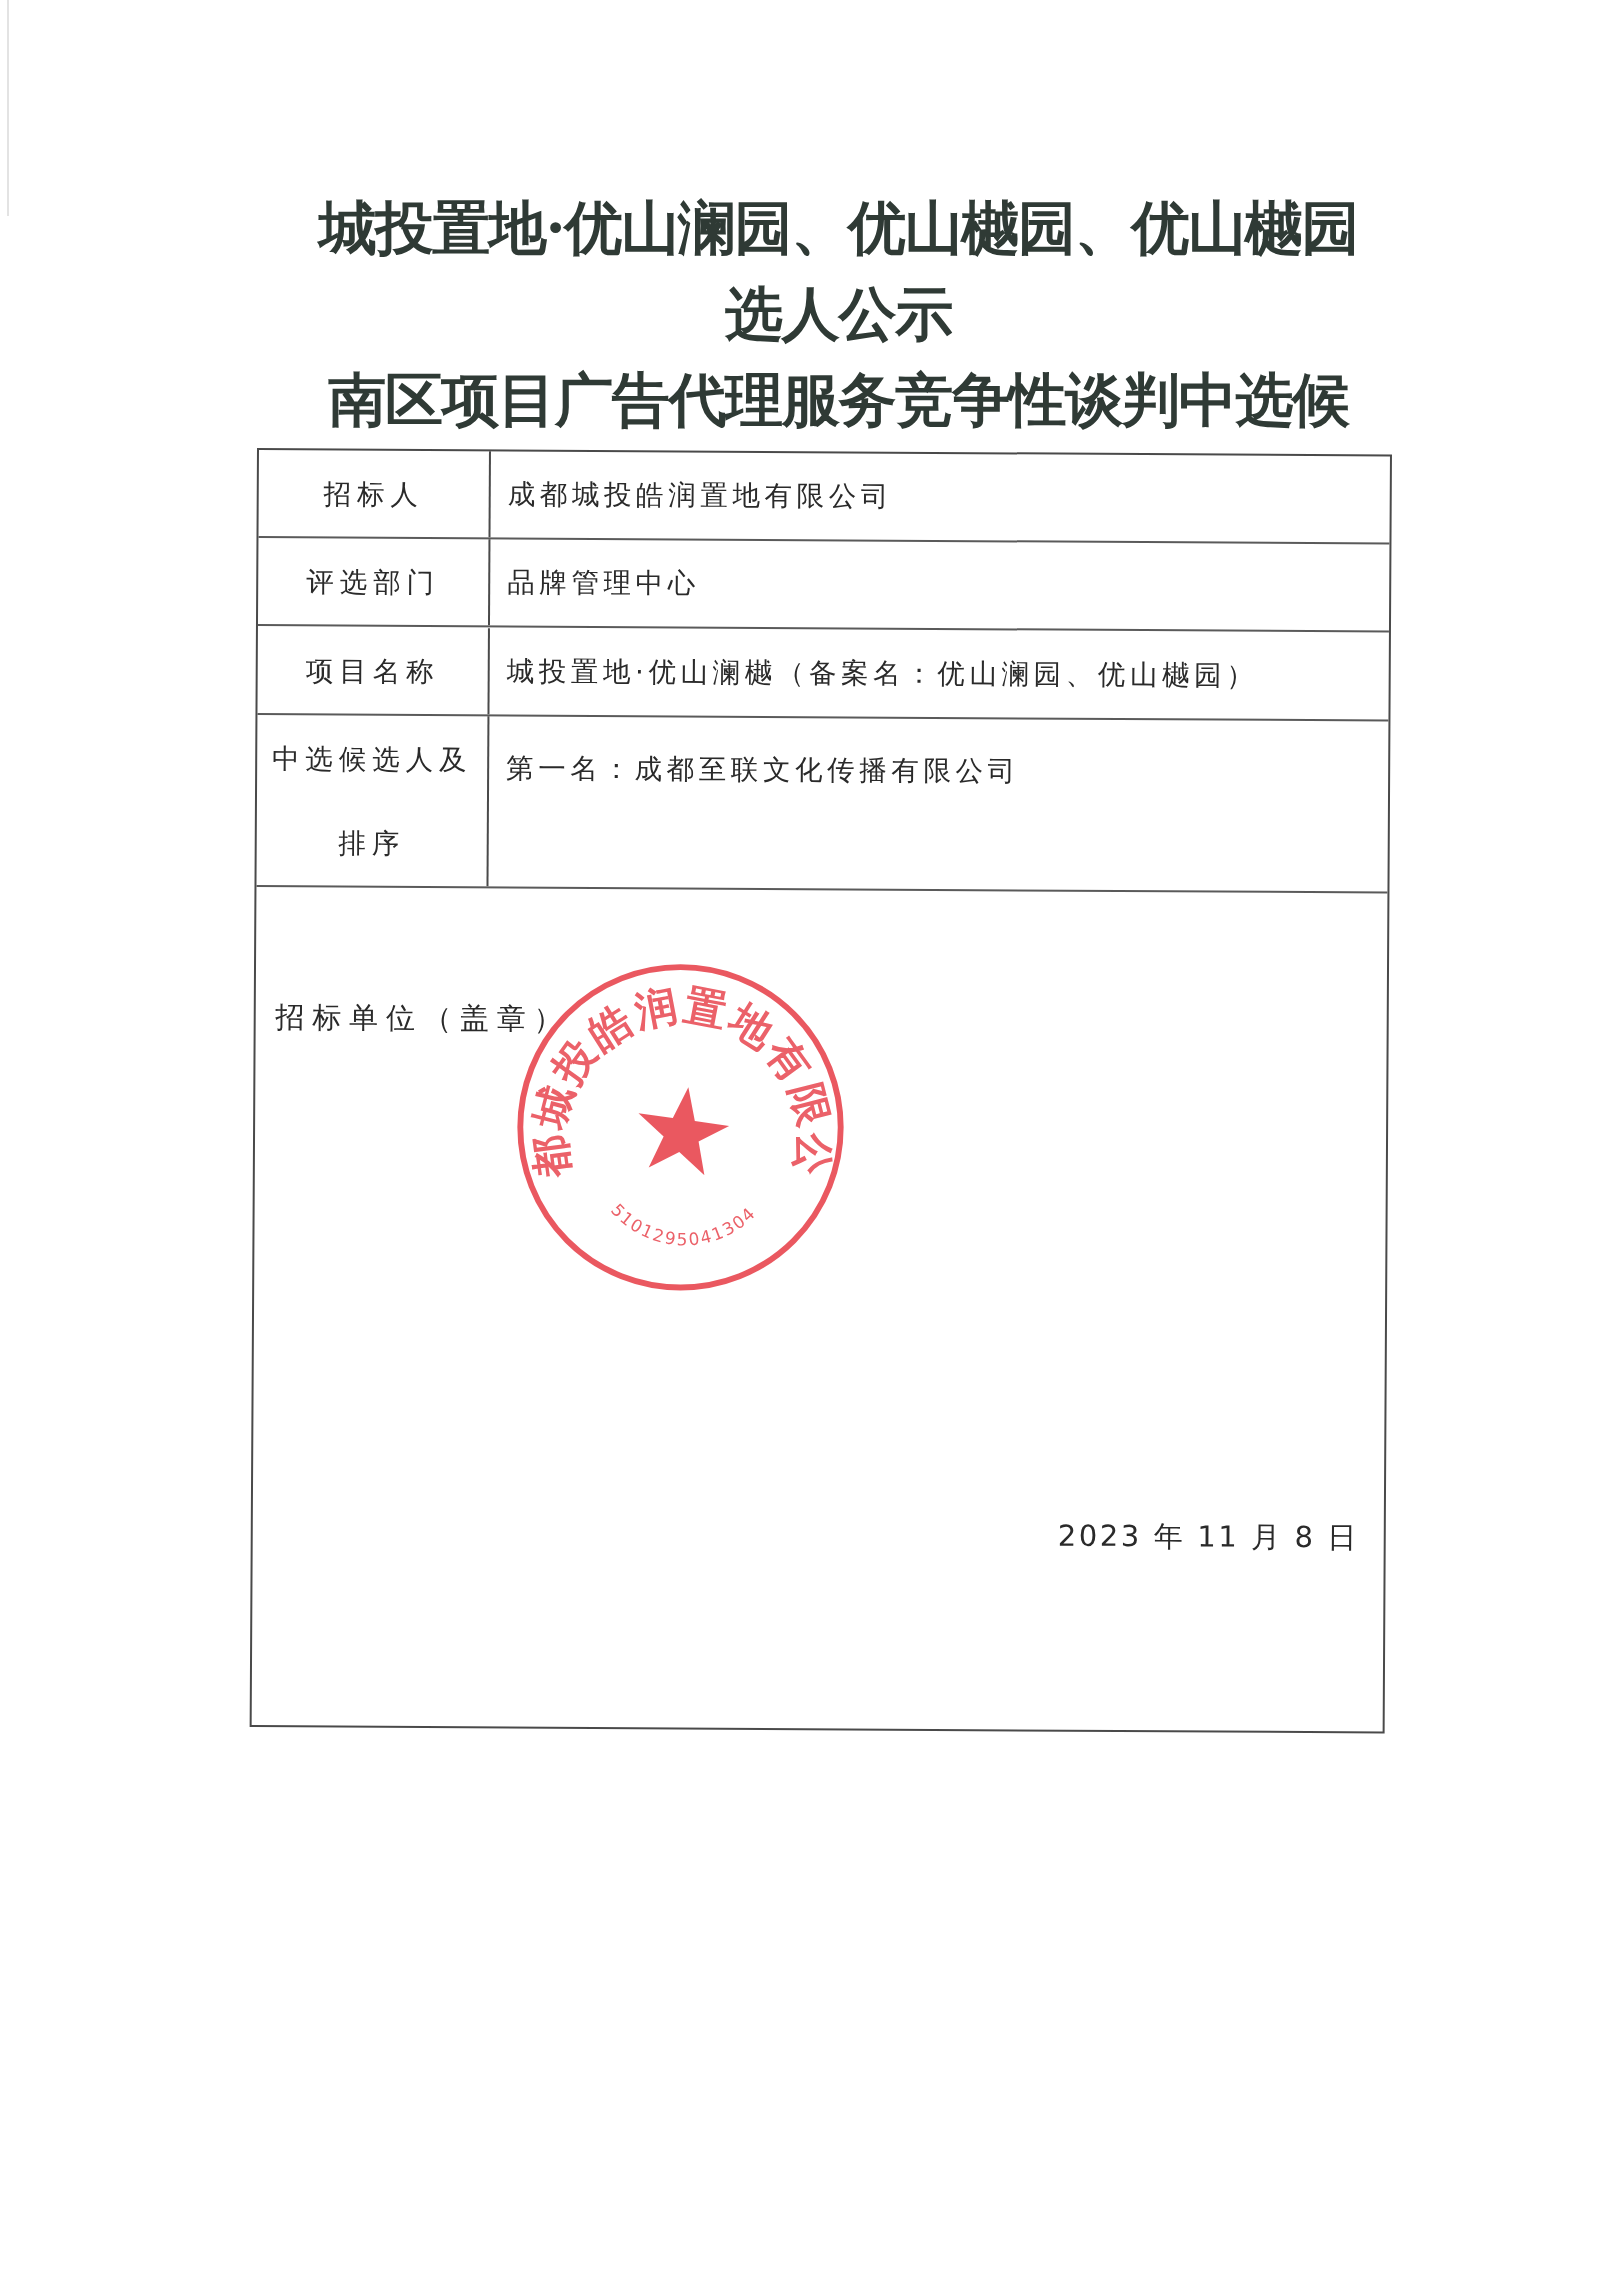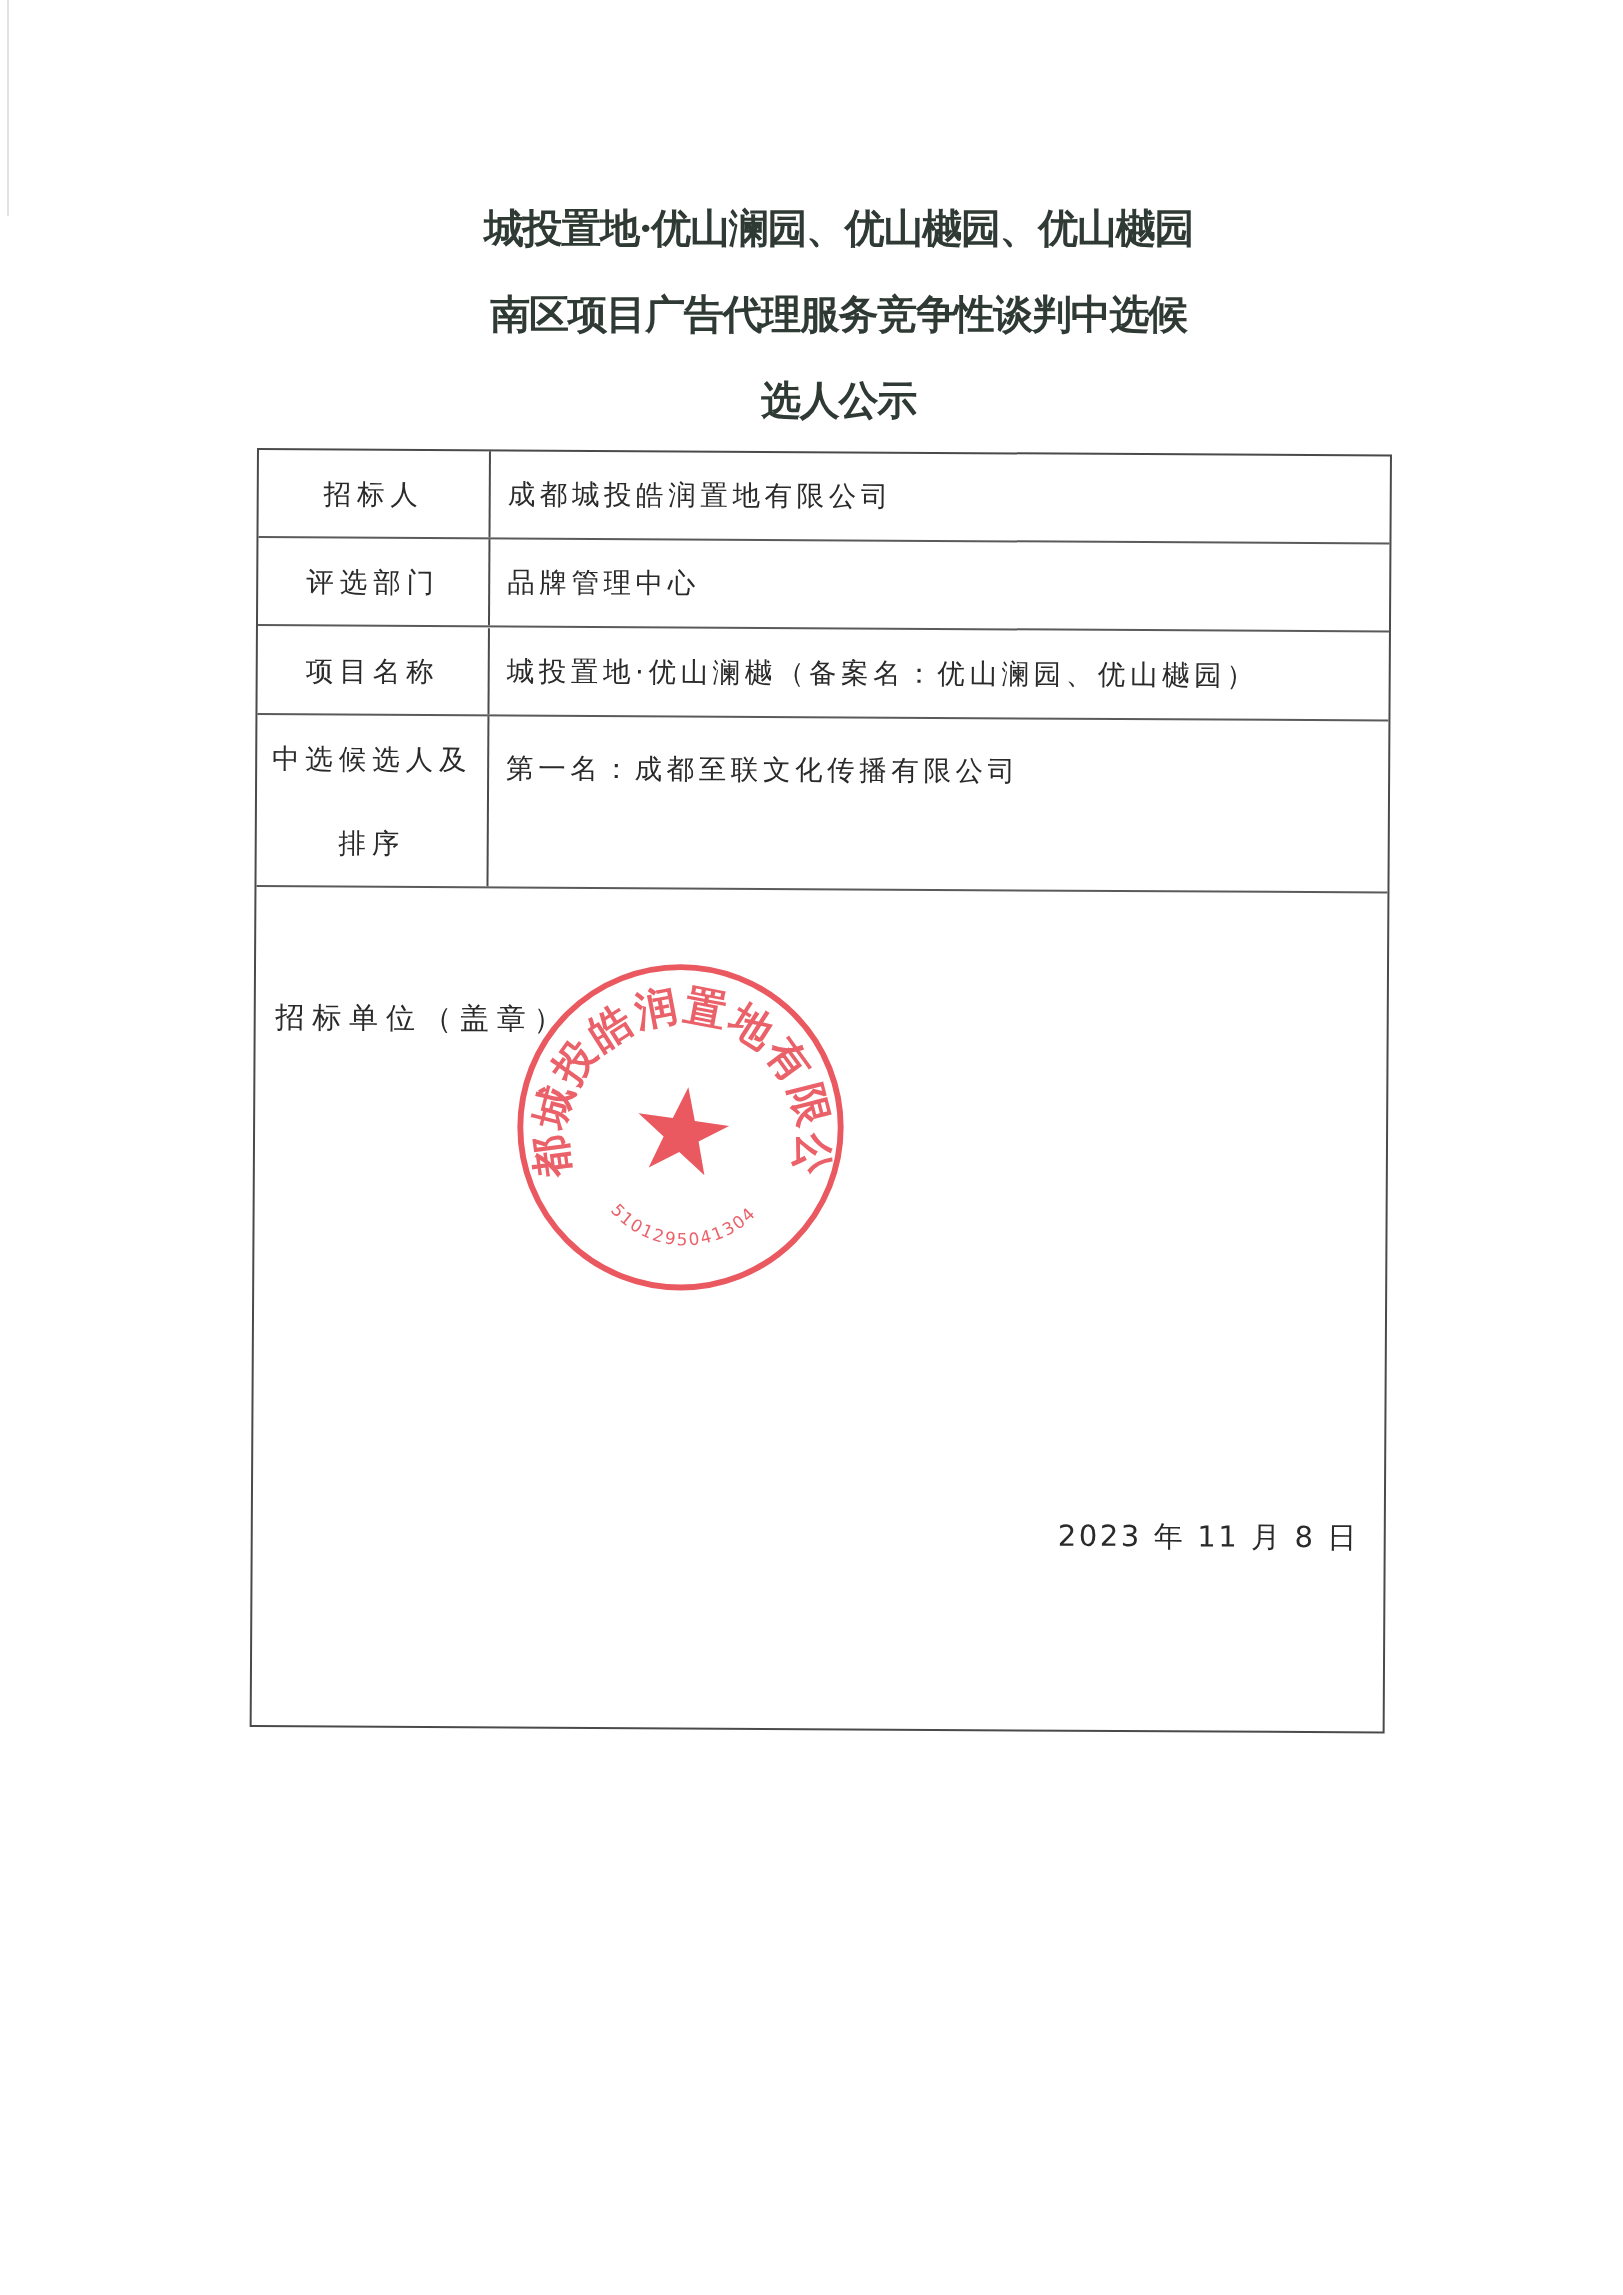--- a/index.html
+++ b/index.html
@@ -4,21 +4,21 @@
 <style>
   html, body { margin:0; padding:0; }
   body {
     width:1624px; height:2295px; background:#ffffff; position:relative; overflow:hidden;
     font-family:"DejaVu Sans", "Liberation Sans", sans-serif; color:#2a2a2a;
   }
   .scan-edge { position:absolute; left:6.5px; top:0; width:2.6px; height:216px; background:#e3e3e3; }
   .title {
     position:absolute; left:249px; width:1179px; top:185px; text-align:center;
     font-family:"DejaVu Serif", "Liberation Serif", serif; font-weight:bold;
-    font-size:40px; line-height:86px; color:#2f3a35; letter-spacing:-1.3px;
+    font-size:58px; line-height:86px; color:#2f3a35; letter-spacing:-1.3px;
   }
   .title div { white-space:nowrap; }
   .tbl { position:absolute; left:257px; top:448px; width:1135px; height:1279px;
          border:2px solid #4a4a4a; box-sizing:border-box; transform:rotate(0.33deg); transform-origin:0 0; }
   .row { position:absolute; left:0; right:0; border-bottom:2px solid #5a5a5a; box-sizing:border-box; }
   .cell-l { position:absolute; left:0; top:0; bottom:0; width:230px; border-right:2px solid #4a4a4a;
             display:flex; align-items:center; justify-content:center; text-align:center;
             font-size:27.5px; letter-spacing:5.9px; line-height:84px; }
   .cell-r { position:absolute; left:232px; right:0; top:0; bottom:0; display:flex; align-items:center;
             padding-left:17px; font-size:27.5px; letter-spacing:4.6px; }
@@ -27,22 +27,22 @@
   .date { position:absolute; left:805px; top:1062px; font-size:29px; letter-spacing:2.6px; }
   .stamp { position:absolute; left:507px; top:956px; width:347px; height:340px; }
 </style>
 </head>
 <body>
 
 <div class="scan-edge"></div>
 
 <div class="title">
   <div>城投置地·优山澜园、优山樾园、优山樾园</div>
+  <div>选人公示</div>
   <div>南区项目广告代理服务竞争性谈判中选候</div>
-  <div>选人公示</div>
 </div>
 
 <div class="tbl">
   <div class="row" style="top:0;height:88px;">
     <div class="cell-l">招标人</div>
     <div class="cell-r">成都城投皓润置地有限公司</div>
   </div>
   <div class="row" style="top:88px;height:88px;">
     <div class="cell-l">评选部门</div>
     <div class="cell-r">品牌管理中心</div>

